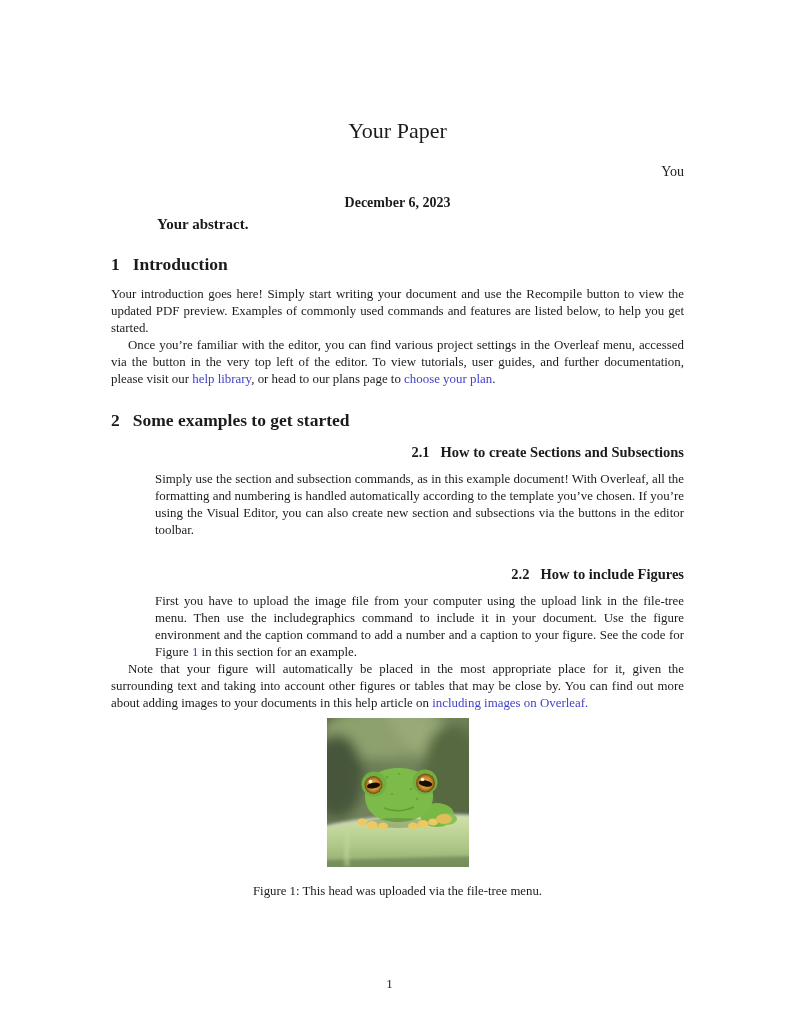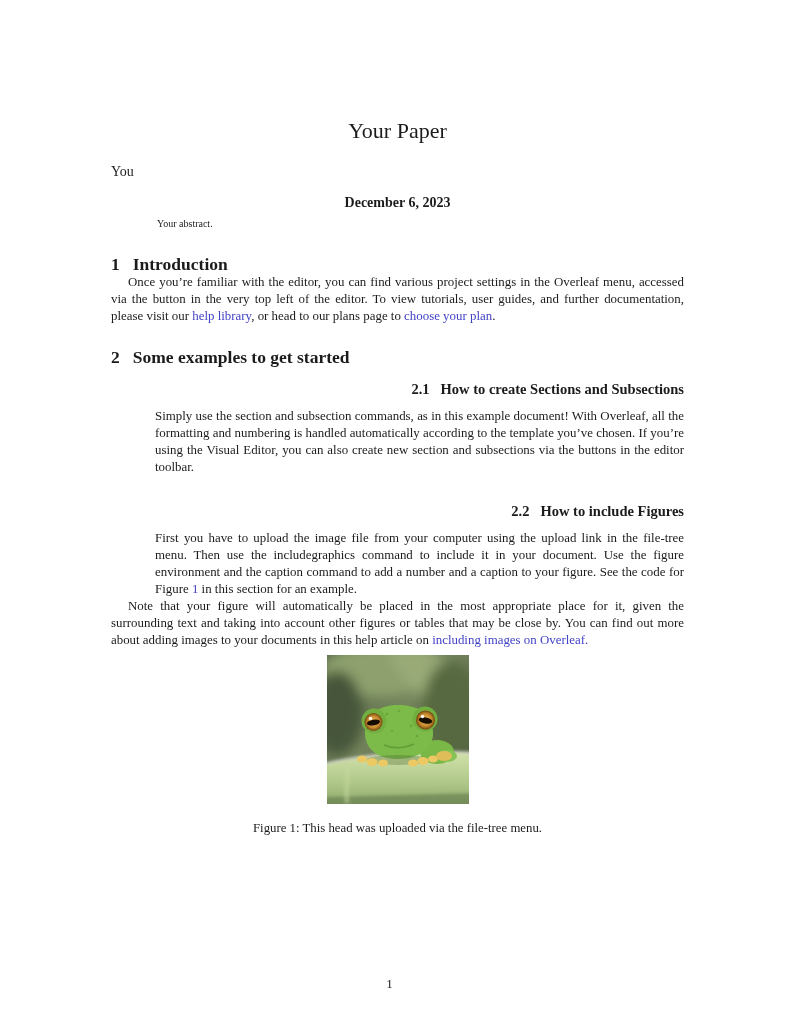--- a/index.html
+++ b/index.html
@@ -22,42 +22,43 @@
     width:573px;
   }
   .title{
     margin-top:118px;
     text-align:center;
     font-size:22px;
     line-height:26px;
   }
   .author{
     margin-top:20px;
-    text-align:left;
+    text-align:right;
     font-size:14px;
     line-height:16px;
   }
   .date{
     margin-top:15px;
     text-align:center;
     font-size:14px;
     line-height:16px;
     font-weight:bold;
   }
   .abstract-heading{
     margin-top:32px;
     text-align:center;
     font-weight:bold;
     font-size:13px;
     line-height:15px;
   }
   .abstract-text{
     margin:5px 46px 0 46px;
-    font-size:10px;
-    line-height:16px;
+    font-size:15px;
+    line-height:16px;
+    font-weight:bold;
   }
   h1.sec{
     margin:0;
     margin-top:22px;
     font-size:17.5px;
     line-height:20px;
     font-weight:bold;
   }
   h2.subsec{
     margin:0;
@@ -109,20 +110,21 @@
 <div class="page">
   <div class="content">
 
     <div class="title">Your Paper</div>
     <div class="author">You</div>
     <div class="date">December 6, 2023</div>
 
     <div class="abstract-text">Your abstract.</div>
 
     <h1 class="sec"><span class="sec-num">1</span><span>Introduction</span></h1>
+    <p class="body first"><span>Your introduction goes here! Simply start writing your document and use the Recompile button to view the updated PDF preview. Examples of commonly used commands and features are listed below, to help you get started.</span></p>
     <p class="body indent"><span>Once you’re familiar with the editor, you can find various project settings in the Overleaf menu, accessed via the button in the very top left of the editor. To view tutorials, user guides, and further documentation, please visit our </span><a href="#" class="lnk">help library</a><span>, or head to our plans page to </span><a href="#" class="lnk">choose your plan</a><span>.</span></p>
 
     <h1 class="sec"><span class="sec-num">2</span><span>Some examples to get started</span></h1>
 
     <h2 class="subsec"><span class="subsec-num">2.1</span><span>How to create Sections and Subsections</span></h2>
     <p class="body after-sub"><span>Simply use the section and subsection commands, as in this example document! With Overleaf, all the formatting and numbering is handled automatically according to the template you’ve chosen. If you’re using the Visual Editor, you can also create new section and subsections via the buttons in the editor toolbar.</span></p>
 
     <h2 class="subsec" style="margin-top:27px;"><span class="subsec-num">2.2</span><span>How to include Figures</span></h2>
     <p class="body after-sub"><span>First you have to upload the image file from your computer using the upload link in the file-tree menu. Then use the includegraphics command to include it in your document. Use the figure environment and the caption command to add a number and a caption to your figure. See the code for Figure </span><a href="#" class="lnk">1</a><span> in this section for an example.</span></p>
     <p class="body indent"><span>Note that your figure will automatically be placed in the most appropriate place for it, given the surrounding text and taking into account other figures or tables that may be close by. You can find out more about adding images to your documents in this help article on </span><a href="#" class="lnk">including images on Overleaf.</a></p>

